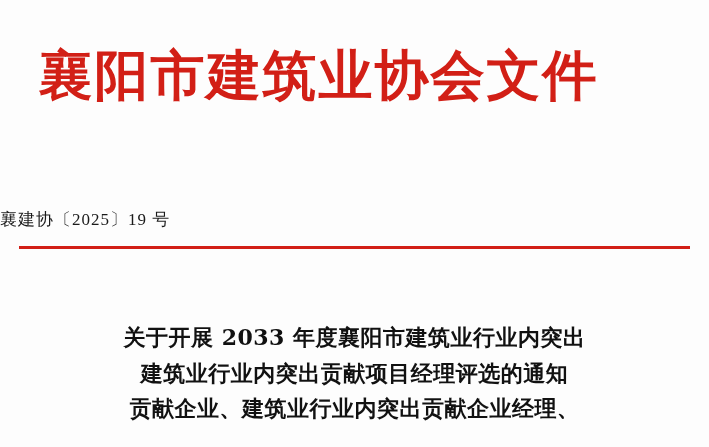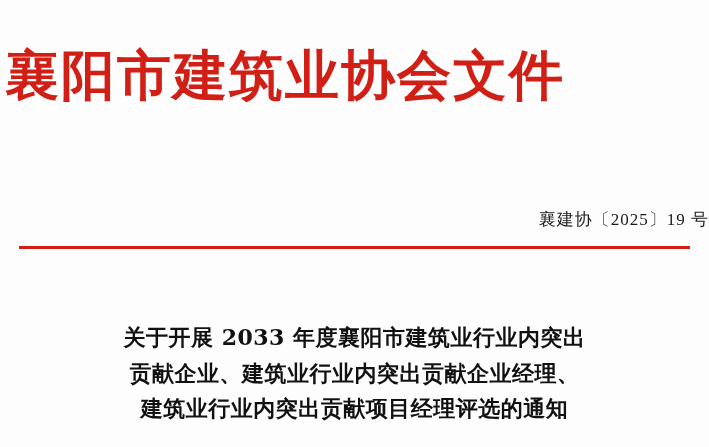--- a/index.html
+++ b/index.html
@@ -18,35 +18,36 @@
     width: 709px;
     height: 447px;
     background: #fdfdfd;
     box-sizing: border-box;
   }
   .masthead {
     position: absolute;
     top: 44px;
     left: 0;
     width: 565px;
-    text-align: right;
+    text-align: center;
     color: #d21f16;
     font-family: "DejaVu Serif", "Liberation Serif", serif;
     font-weight: bold;
     font-size: 54px;
     letter-spacing: 2px;
     line-height: 1.15;
     white-space: nowrap;
+    padding-left: 36px;
   }
   .doc-number {
     position: absolute;
     top: 208px;
     left: 0;
     width: 709px;
-    text-align: right;
+    text-align: left;
     color: #1a1a1a;
     font-family: "Liberation Serif", "DejaVu Serif", serif;
     font-size: 17px;
     letter-spacing: 1px;
   }
   .red-rule {
     position: absolute;
     top: 246px;
     left: 19px;
     width: 671px;
@@ -77,17 +78,17 @@
 <div class="page">
 
   <div class="masthead">襄阳市建筑业协会文件</div>
 
   <div class="doc-number">襄建协〔2025〕19 号</div>
 
   <div class="red-rule"></div>
 
   <div class="title-block">
     <span class="title-line">关于开展 2033 年度襄阳市建筑业行业内突出</span>
+    <span class="title-line">建筑业行业内突出贡献项目经理评选的通知</span>
     <span class="title-line">贡献企业、建筑业行业内突出贡献企业经理、</span>
-    <span class="title-line">建筑业行业内突出贡献项目经理评选的通知</span>
   </div>
 
 </div>
 
 </body></html>

